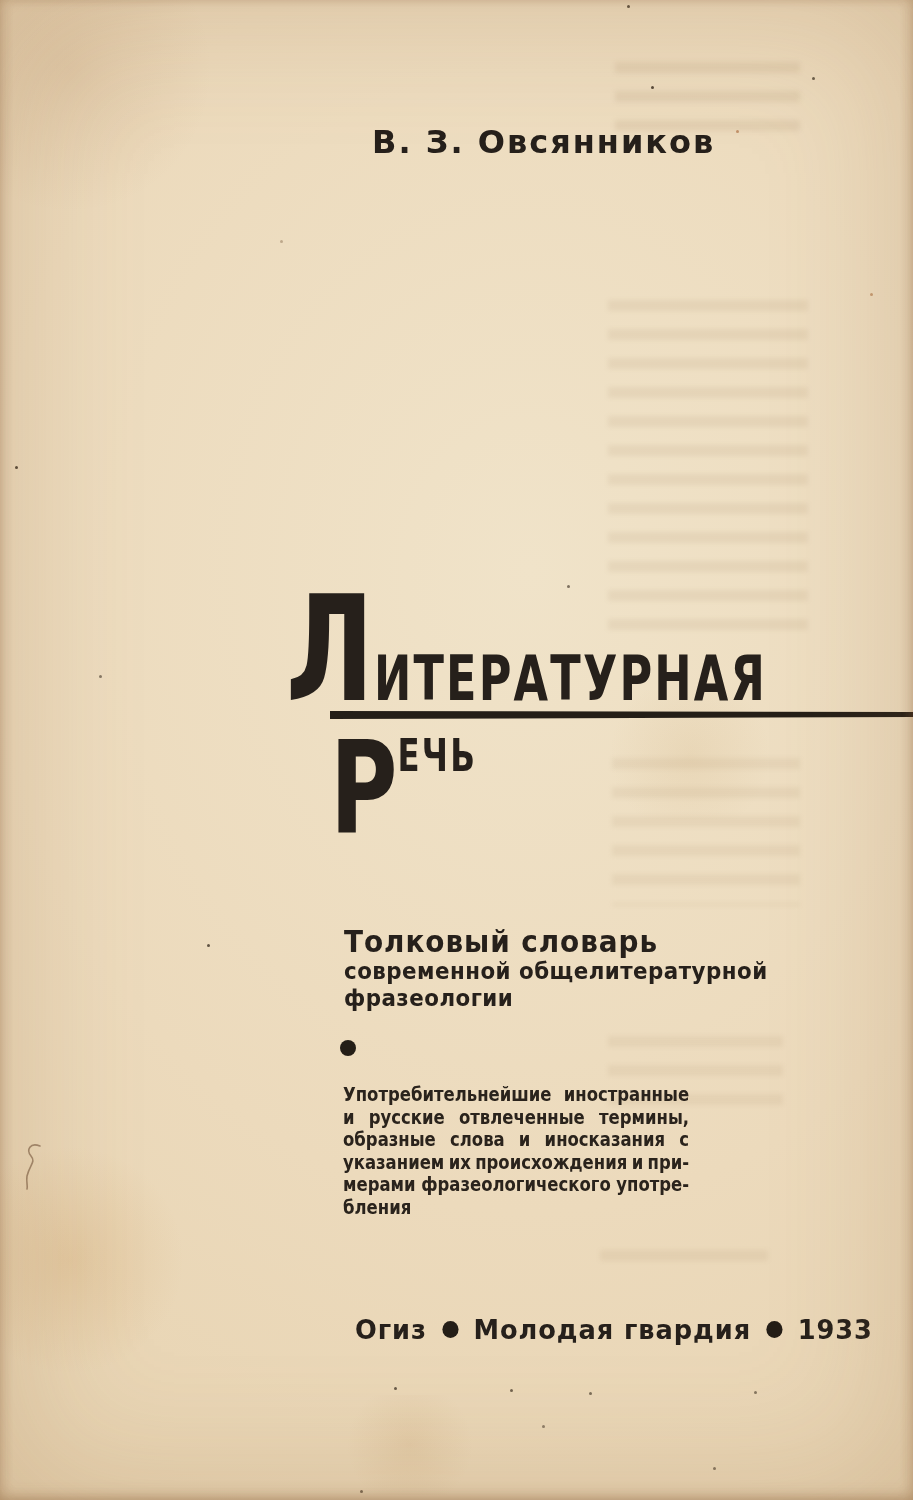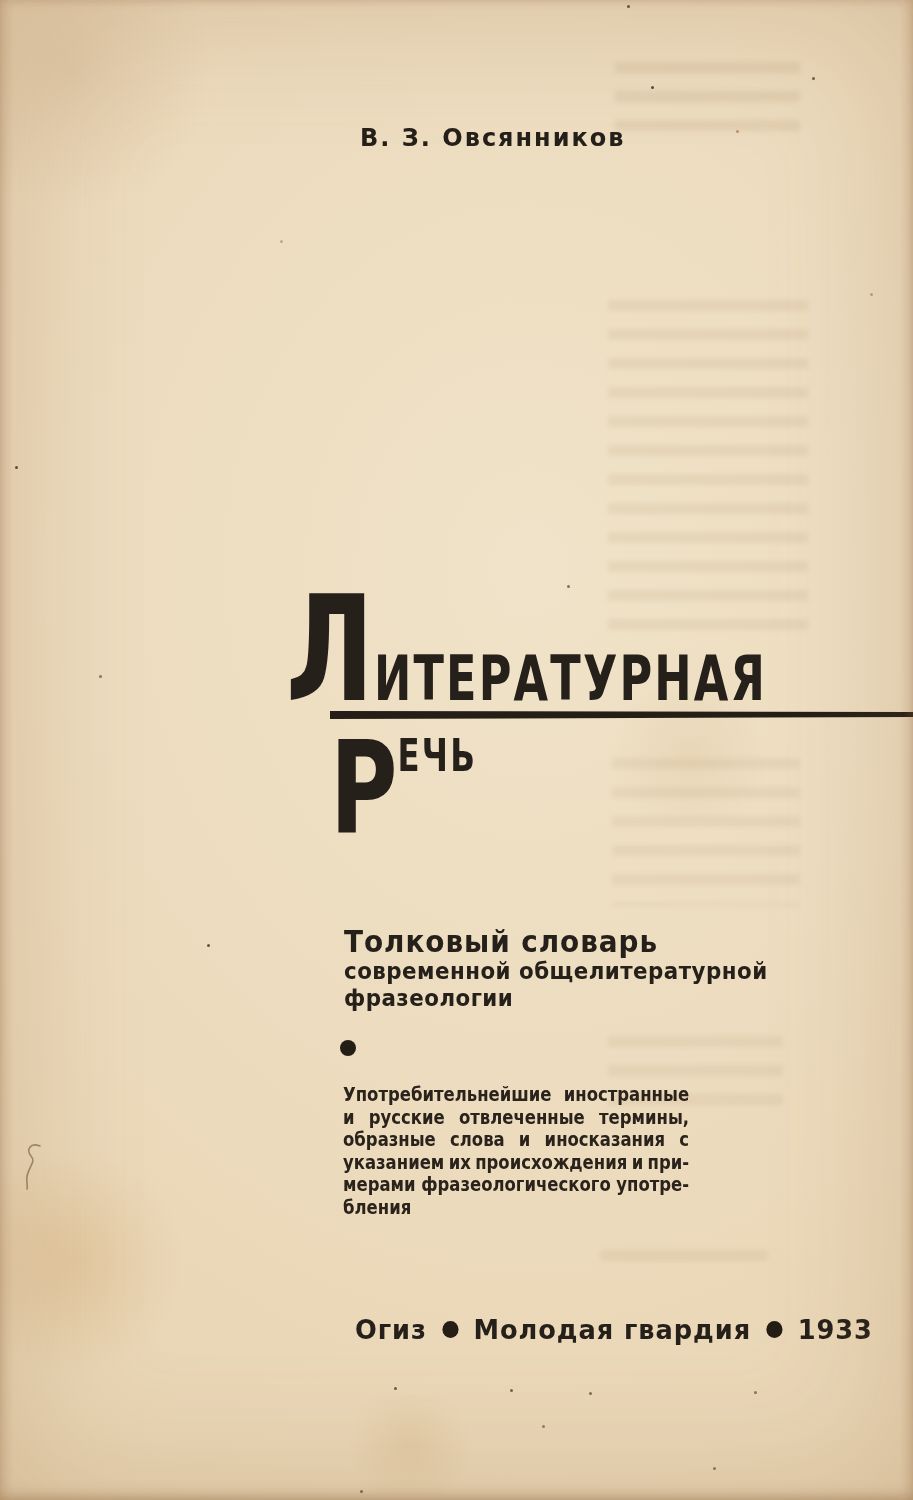--- a/index.html
+++ b/index.html
@@ -62,22 +62,22 @@
       542px 1425px 0 0 rgba(50,38,25,0.50),
       713px 1467px 0 0 rgba(50,38,25,0.55),
       360px 1490px 0 0 rgba(50,38,25,0.60),
       870px 293px 0 0 rgba(160,90,40,0.50),
       280px 240px 0 0 rgba(120,90,60,0.40);
   }
   .hair { position:absolute; left:22px; top:1142px; }
 
   
   .author {
-    position: absolute; left: 360px; top: 126px;
-    font-size: 24px; font-weight: bold; line-height: 1;
+    position: absolute; left: 372px; top: 126px;
+    font-size: 32px; font-weight: bold; line-height: 1;
     letter-spacing: 2px; white-space: nowrap;
   }
 
   .title1 {
     position: absolute; left: 286px; top: 576px;
     display: flex; align-items: baseline;
     transform: scaleX(0.72); transform-origin: left center;
     white-space: nowrap;
   }
   .title1 .big  { font-size: 147px; font-weight: bold; line-height: 1; }

